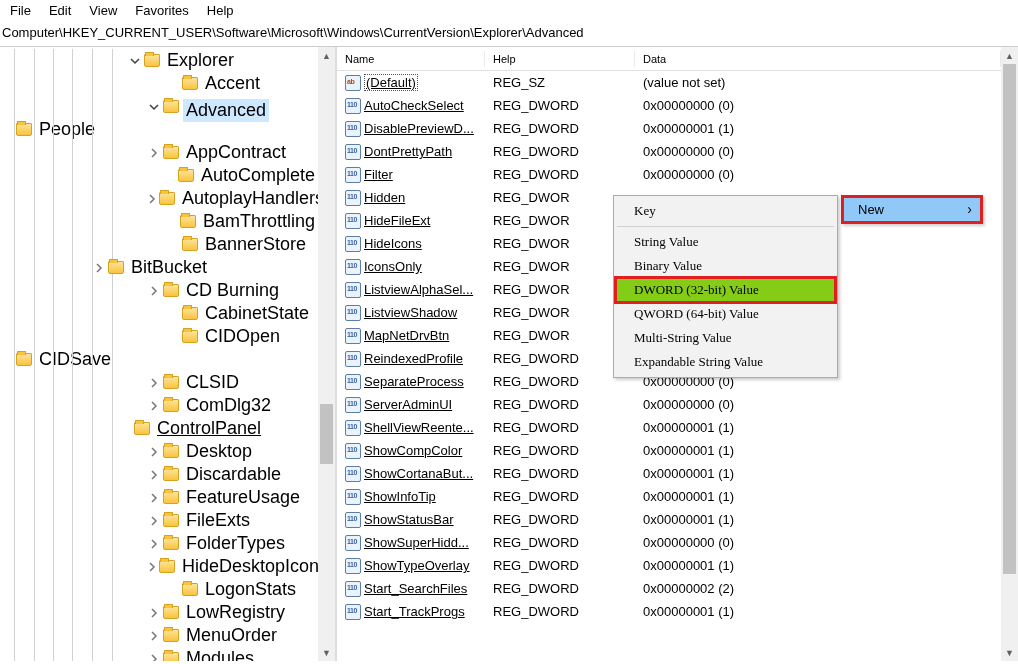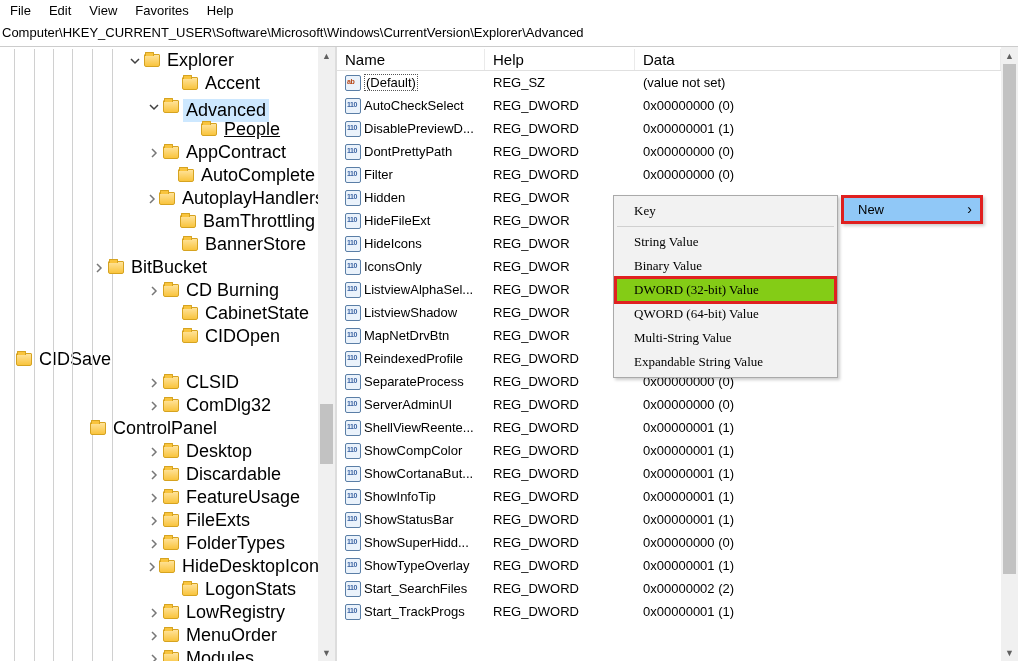--- a/index.html
+++ b/index.html
@@ -108,43 +108,43 @@
   .guides div {
     position: absolute;
     top: 0; bottom: 0;
     width: 1px;
     background: #d0d0d0;
   }
   
   .col-headers {
     display: flex;
     border-bottom: 1px solid #e0e0e0;
-    font-size: 15px;
+    font-size: 11px;
     height: 24px;
-    align-items: flex-end;
+    align-items: center;
     background: #fff;
     position: sticky;
     top: 0;
   }
   .col-headers .col {
     padding: 2px 8px;
     border-right: 1px solid #eaeaea;
   }
   .col.name { width: 148px; }
   .col.type { width: 150px; }
   .col.data { flex: 1; }
   .reg-rows { }
   .reg-row {
     display: flex;
     height: 23px;
     align-items: center;
     font-size: 13px;
   }
   .reg-row .cell { padding: 0 8px; overflow: hidden; white-space: nowrap; text-overflow: ellipsis; }
-  .reg-row .cell.name { width: 148px; display: flex; align-items: center; gap: 3px; }
+  .reg-row .cell.name { width: 148px; display: flex; align-items: center; gap: 3px; text-decoration: underline; }
   .reg-row .cell.type { width: 150px; }
   .reg-row .cell.data { flex: 1; }
   .reg-icon {
     width: 16px; height: 16px;
     flex: 0 0 16px;
     display: inline-block;
     border: 1px solid #5a7ea6;
     border-radius: 2px;
     background: #eaf2fb;
     position: relative;
@@ -284,21 +284,21 @@
         </div>
         <div class="tree-row selected" style="padding-left: 147px;">
           <span class="expando">
             <svg width="10" height="10" viewBox="0 0 10 10">
               <path d="M1 3 L5 7 L9 3" fill="none" stroke="#404040" stroke-width="1.5"></path>
             </svg>
           </span>
           <span class="folder-icon"></span>
           <span class="label">Advanced</span>
         </div>
-        <div class="tree-row" style="padding-left: 185px; text-decoration: underline;">
+        <div class="tree-row" style="">
           <span class="expando spacer"></span>
           <span class="folder-icon"></span>
           <span class="label">People</span>
         </div>
         <div class="tree-row" style="padding-left: 147px;">
           <span class="expando">
             <svg width="10" height="10" viewBox="0 0 10 10">
               <path d="M3 1 L7 5 L3 9" fill="none" stroke="#777" stroke-width="1.5"></path>
             </svg>
           </span>
@@ -373,21 +373,21 @@
         </div>
         <div class="tree-row" style="padding-left: 147px;">
           <span class="expando">
             <svg width="10" height="10" viewBox="0 0 10 10">
               <path d="M3 1 L7 5 L3 9" fill="none" stroke="#777" stroke-width="1.5"></path>
             </svg>
           </span>
           <span class="folder-icon"></span>
           <span class="label">ComDlg32</span>
         </div>
-        <div class="tree-row" style="padding-left: 74px;">
+        <div class="tree-row" style="padding-left: 118px; text-decoration: underline;">
           <span class="expando spacer"></span>
           <span class="folder-icon"></span>
           <span class="label">ControlPanel</span>
         </div>
         <div class="tree-row" style="padding-left: 147px;">
           <span class="expando">
             <svg width="10" height="10" viewBox="0 0 10 10">
               <path d="M3 1 L7 5 L3 9" fill="none" stroke="#777" stroke-width="1.5"></path>
             </svg>
           </span>

